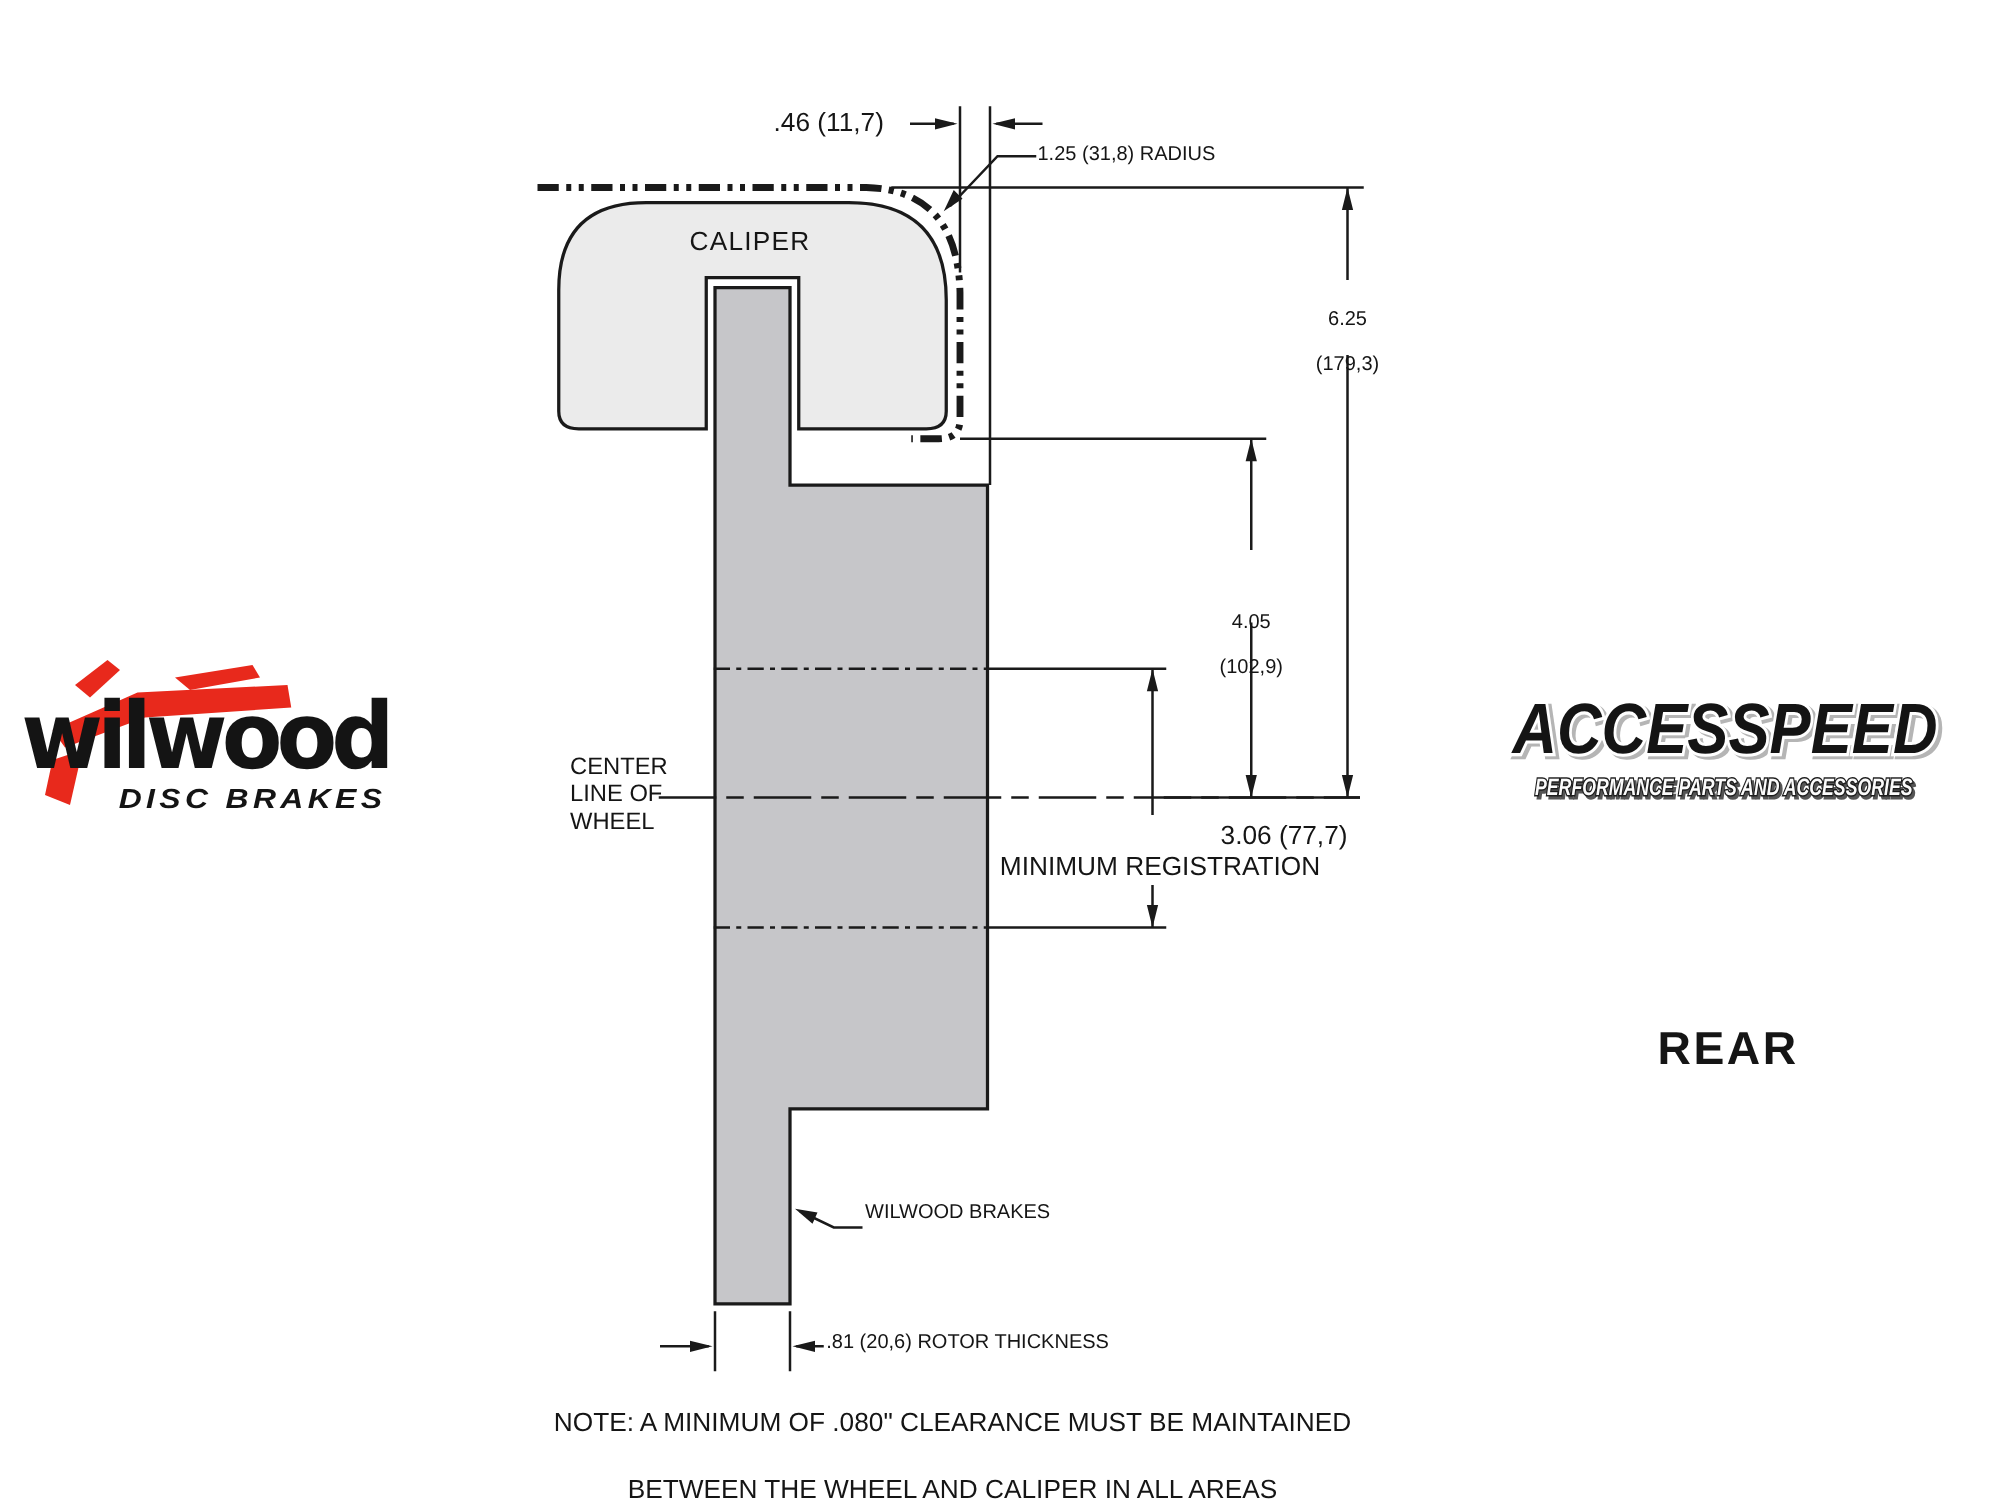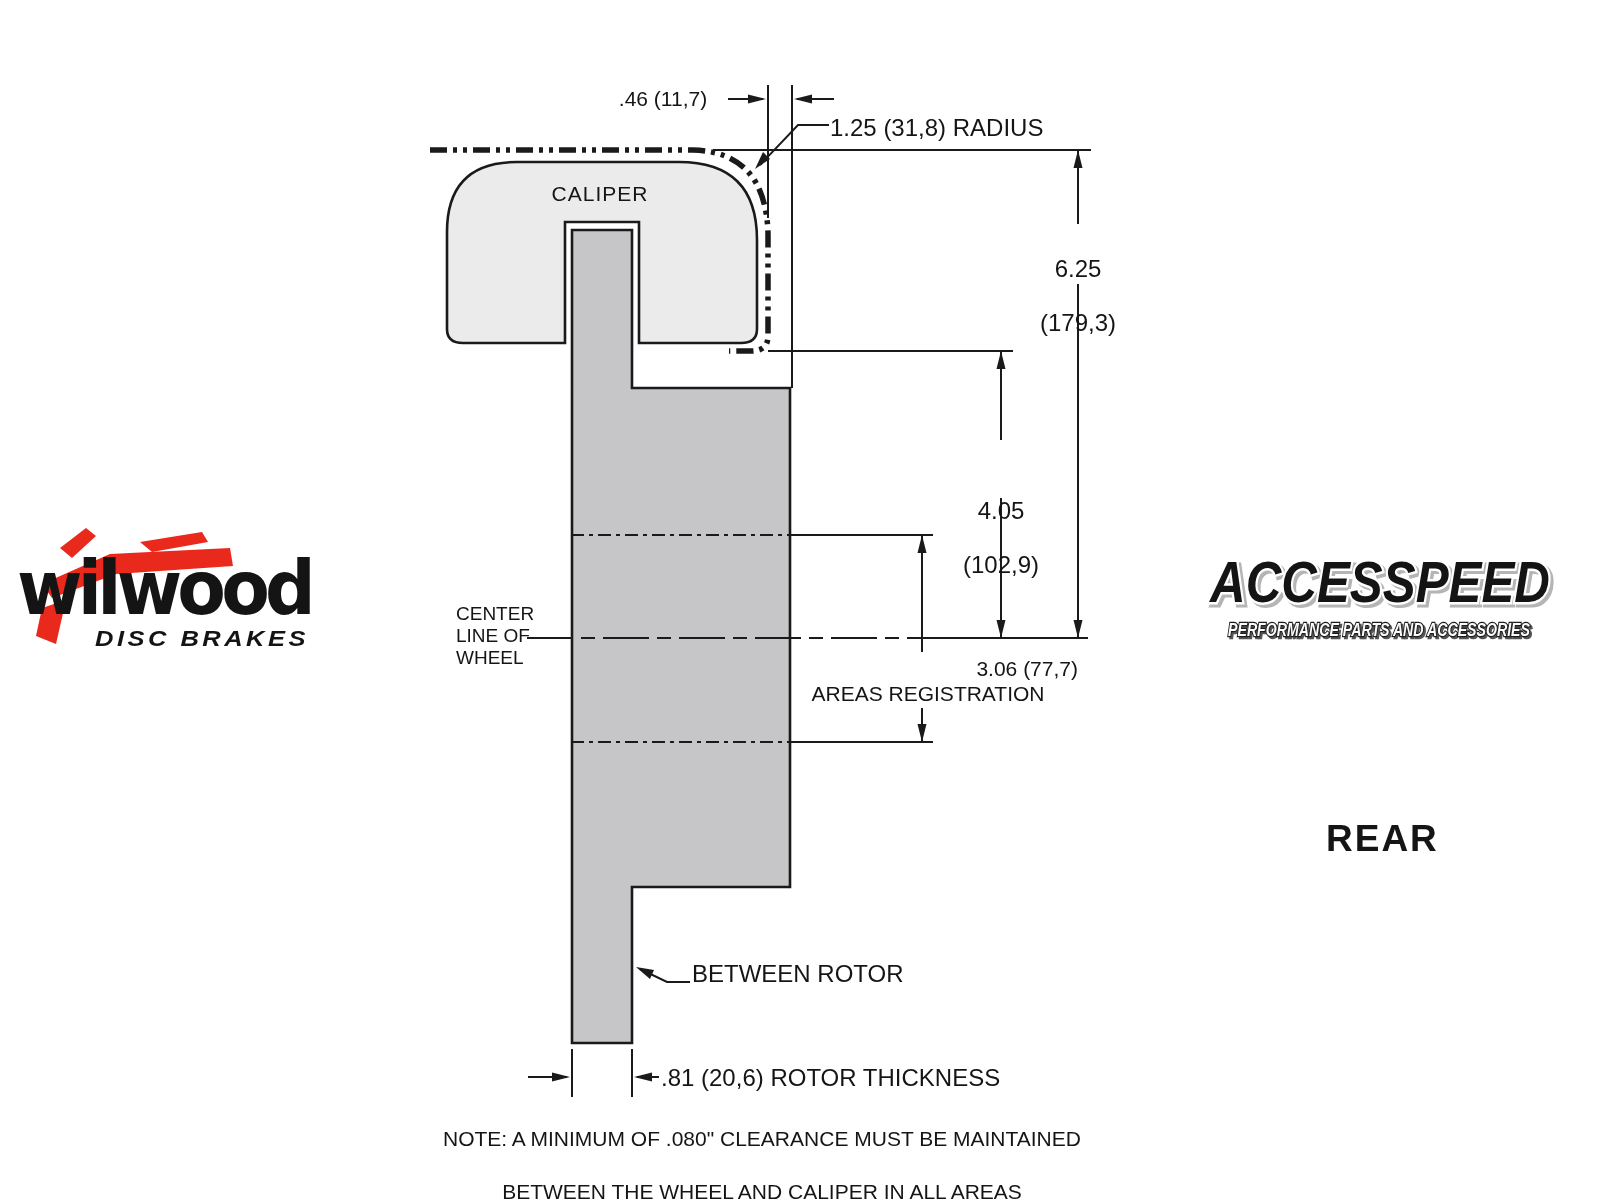--- a/index.html
+++ b/index.html
@@ -3,21 +3,21 @@
 <meta charset="utf-8">
 <style>
   html,body{margin:0;padding:0;background:#fff;}
   #stage{position:relative;width:1600px;height:1200px;background:#ffffff;overflow:hidden;
          font-family:"Liberation Sans",sans-serif;color:#151515;}
   #linework{position:absolute;left:0;top:0;}
   .lbl{position:absolute;white-space:pre-line;line-height:1.12;}
   .c{text-align:center;}
   .r{text-align:center;}
   .dim{font-size:21px;}
-  .dim20{font-size:24px;}
+  .dim20{font-size:16px;}
   .note{font-size:21px;line-height:1.25;}
   .rear{font-size:37px;font-weight:bold;letter-spacing:2px;}
   .caliper{font-size:21px;letter-spacing:1px;}
 </style>
 </head>
 <body>
 
 <div id="stage">
 
   <svg id="linework" width="1600" height="1200" viewBox="0 0 1600 1200">
@@ -87,23 +87,23 @@
   <div class="lbl dim20 c" style="left:949px;top:471px;width:104px;">
     <div>4.05</div>
     <div>(102,9)</div>
   </div>
 
   <div class="lbl" style="left:456px;top:603px;font-size:19px;line-height:22px;">CENTER
 LINE OF
 WHEEL</div>
 
   <div class="lbl dim c" style="left:778px;top:657px;width:300px;text-align:right;">3.06 (77,7)</div>
-  <div class="lbl dim c" style="left:778px;top:682px;width:300px;">AREAS REGISTRATION</div>
+  <div class="lbl dim c" style="left:778px;top:682px;width:300px;">MINIMUM REGISTRATION</div>
 
-  <div class="lbl dim20" style="left:692px;top:961px;">BETWEEN ROTOR</div>
+  <div class="lbl dim20" style="left:692px;top:961px;">WILWOOD BRAKES</div>
 
   <div class="lbl dim20" style="left:661px;top:1065px;">.81 (20,6) ROTOR THICKNESS</div>
 
   <div class="lbl note c" style="left:412px;top:1100px;width:700px;">
     <div>NOTE: A MINIMUM OF .080" CLEARANCE MUST BE MAINTAINED</div>
     <div>BETWEEN THE WHEEL AND CALIPER IN ALL AREAS</div>
   </div>
 
   <div class="lbl rear" style="left:1326px;top:818px;">REAR</div>
 

